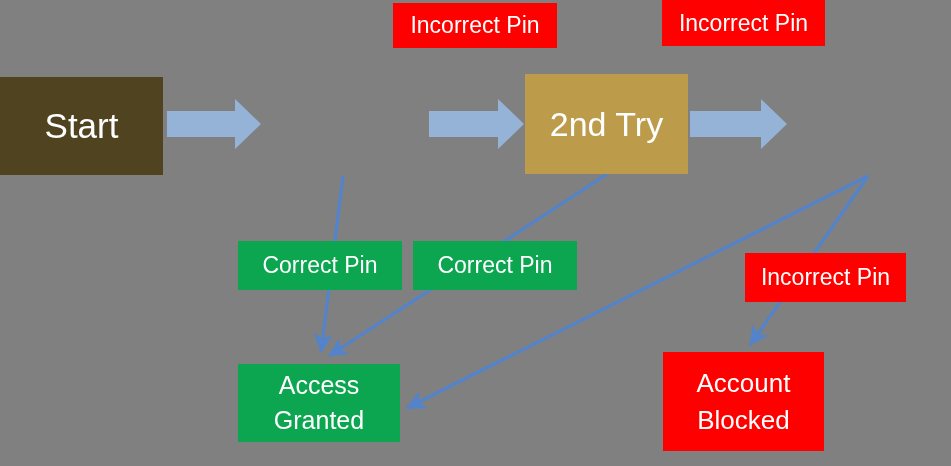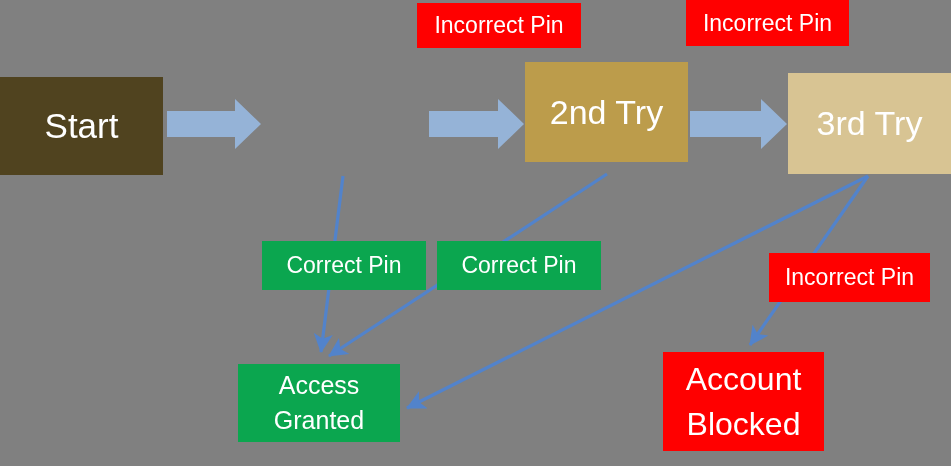--- a/index.html
+++ b/index.html
@@ -35,28 +35,28 @@
     z-index: 2;
     display: flex;
     align-items: center;
     justify-content: center;
     text-align: center;
     color: #FFFFFF;
     box-sizing: border-box;
   }
 
   .node { font-size: 34px; }
-  .edge-label { font-size: 23px; margin-left: 24px; }
+  .edge-label { font-size: 23px; }
 
   #node-start   { left: 0px;   top: 77px;  width: 163px; height: 98px;  font-size: 35px; text-align: right; }
   #node-try1    { left: 262px; top: 75px;  width: 163px; height: 100px; }
-  #node-try2    { left: 525px; top: 62px;  width: 163px; height: 100px; }
+  #node-try2    { left: 525px; top: 74px;  width: 163px; height: 100px; }
   #node-try3    { left: 788px; top: 73px;  width: 163px; height: 101px; }
   #node-access  { left: 238px; top: 364px; width: 162px; height: 78px;  font-size: 25px; line-height: 1.4; padding: 0 24px; }
-  #node-blocked { left: 663px; top: 352px; width: 161px; height: 99px;  font-size: 32px; line-height: 1.4; padding: 0 24px; }
+  #node-blocked { left: 663px; top: 352px; width: 161px; height: 99px;  font-size: 26px; line-height: 1.4; padding: 0 24px; }
 
   #label-incorrect-1 { left: 393px; top: 3px;   width: 164px; height: 45px; }
   #label-incorrect-2 { left: 662px; top: 0px;   width: 163px; height: 46px; }
   #label-correct-1   { left: 238px; top: 241px; width: 164px; height: 49px; }
   #label-correct-2   { left: 413px; top: 241px; width: 164px; height: 49px; }
   #label-incorrect-3 { left: 745px; top: 253px; width: 161px; height: 49px; }
 </style>
 </head>
 <body>
 
@@ -81,23 +81,20 @@
 
   <div class="node" id="node-start" style="background-color: rgb(80, 67, 31);">
     <span>Start</span>
   </div>
 
 
   <div class="node" id="node-try2" style="background-color: rgb(188, 156, 75);">
     <span>2nd Try</span>
   </div>
 
-  <div class="node" id="node-try3" style="background-color: rgb(216, 196, 147);">
-    <span>3rd Try</span>
-  </div>
 
   <div class="node" id="node-access" style="background-color: rgb(11, 166, 79);">
     <span>Access Granted</span>
   </div>
 
   <div class="node" id="node-blocked" style="background-color: rgb(255, 0, 0);">
     <span>Account Blocked</span>
   </div>
 
   <div class="edge-label" id="label-incorrect-1" style="background-color: rgb(255, 0, 0);">

